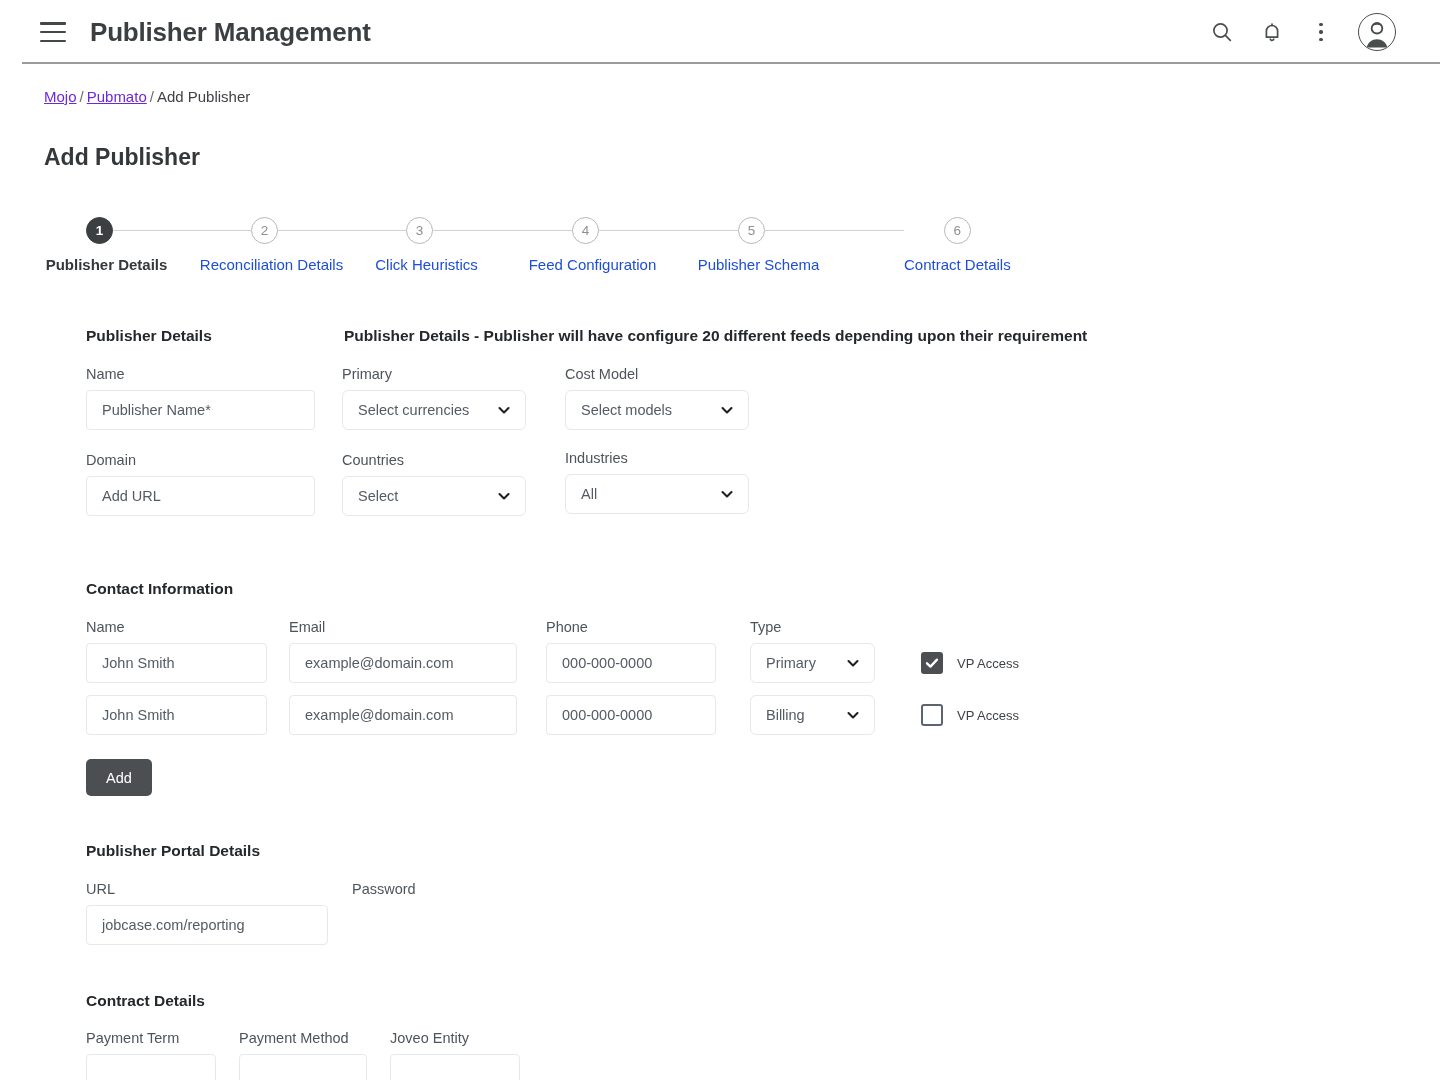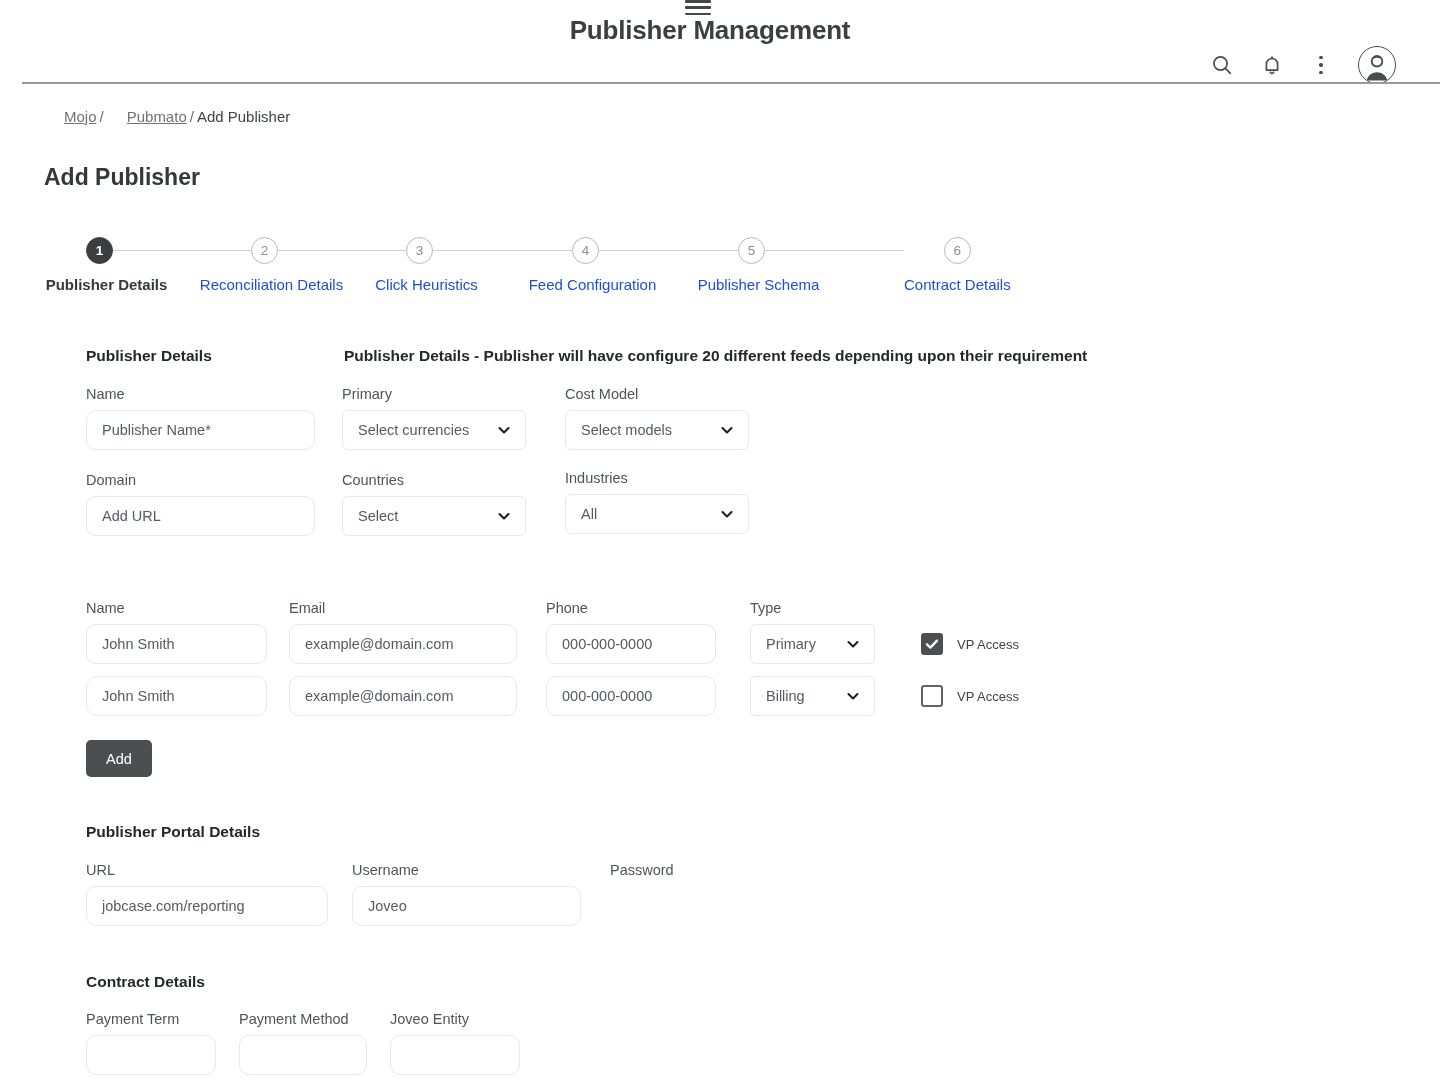--- a/index.html
+++ b/index.html
@@ -7,25 +7,24 @@
     margin: 0; padding: 0;
     width: 1440px; height: 1080px;
     background: #ffffff;
     font-family: "Liberation Sans", sans-serif;
     overflow: hidden;
   }
 
   
   .topbar {
     position: relative;
-    height: 84px;
+    height: 64px;
     display: flex;
     align-items: center;
-    padding: 0 44px 0 24px;
-    flex-direction: column;
+    padding: 0 44px 0 40px;
   }
   .hamburger {
     width: 26px; height: 20px;
     display: flex; flex-direction: column; justify-content: space-between;
     margin-right: 24px;
     cursor: pointer;
   }
   .hamburger span {
     display: block; height: 2.5px; width: 100%;
     background: #444748; border-radius: 1px;
@@ -58,24 +57,23 @@
 
   
   .page { padding: 0 44px; position: relative; }
 
   .breadcrumb {
     margin-top: 24px;
     font-size: 15px;
     color: #3f4246;
   }
   .breadcrumb a {
-    color: #737373;
+    color: #6d28d9;
     text-decoration: underline;
     cursor: pointer;
-    margin-left: 20px;
   }
   .breadcrumb .sep { color: #6a6d70; padding: 0 3px; }
   .breadcrumb .current { color: #3f4246; }
 
   .page-title {
     margin-top: 39px;
     font-size: 23px;
     font-weight: bold;
     color: #35383a;
   }
@@ -125,21 +123,21 @@
     color: #24282c;
   }
   .field-label {
     font-size: 14.5px;
     color: #4e545c;
     margin-bottom: 8px;
   }
   .inp {
     height: 40px;
     border: 1.4px solid #e4e8ef;
-    border-radius: 10px;
+    border-radius: 4px;
     background: #ffffff;
     display: flex; align-items: center;
     padding: 0 15px;
     font-size: 14.5px;
     color: #545b64;
     cursor: text;
   }
   .sel {
     height: 40px;
     border: 1.4px solid #e4e8ef;
@@ -330,20 +328,21 @@
             <svg width="16" height="16" viewBox="0 0 16 16" fill="none" stroke="#1d1f20" stroke-width="2.1" stroke-linecap="round" stroke-linejoin="round">
                 <polyline points="3.5,6 8,10.5 12.5,6"></polyline>
               </svg>
           </span>
         </div>
       </div>
     </div>
   </div>
 
   <div style="margin-top:64px; margin-left:42px;">
+    <div class="section-title">Contact Information</div>
 
     <div style="display:flex; margin-top:21px;">
       <div class="field-label" style="width:203px; margin-bottom:0">Name</div>
       <div class="field-label" style="width:257px; margin-bottom:0">Email</div>
       <div class="field-label" style="width:204px; margin-bottom:0">Phone</div>
       <div class="field-label" style="margin-bottom:0">Type</div>
     </div>
 
     
     <div style="display:flex; align-items:center; margin-top:8px;">
@@ -406,24 +405,20 @@
     <button class="btn-add" style="margin-top:24px">Add</button>
   </div>
 
   <div style="margin-top:46px; margin-left:42px;">
     <div class="section-title">Publisher Portal Details</div>
     <div style="display:flex; margin-top:21px;">
       <div style="width:266px">
         <div class="field-label">URL</div>
         <div class="inp" style="width:242px">jobcase.com/reporting</div>
       </div>
-      <div style="width:258px">
-        <div class="field-label">Username</div>
-        <div class="inp" style="width:229px">Joveo</div>
-      </div>
       <div>
         <div class="field-label">Password</div>
       </div>
     </div>
   </div>
 
   <div style="margin-top:47px; margin-left:42px;">
     <div class="section-title">Contract Details</div>
     <div style="display:flex; margin-top:20px;">
       <div style="width:153px">

